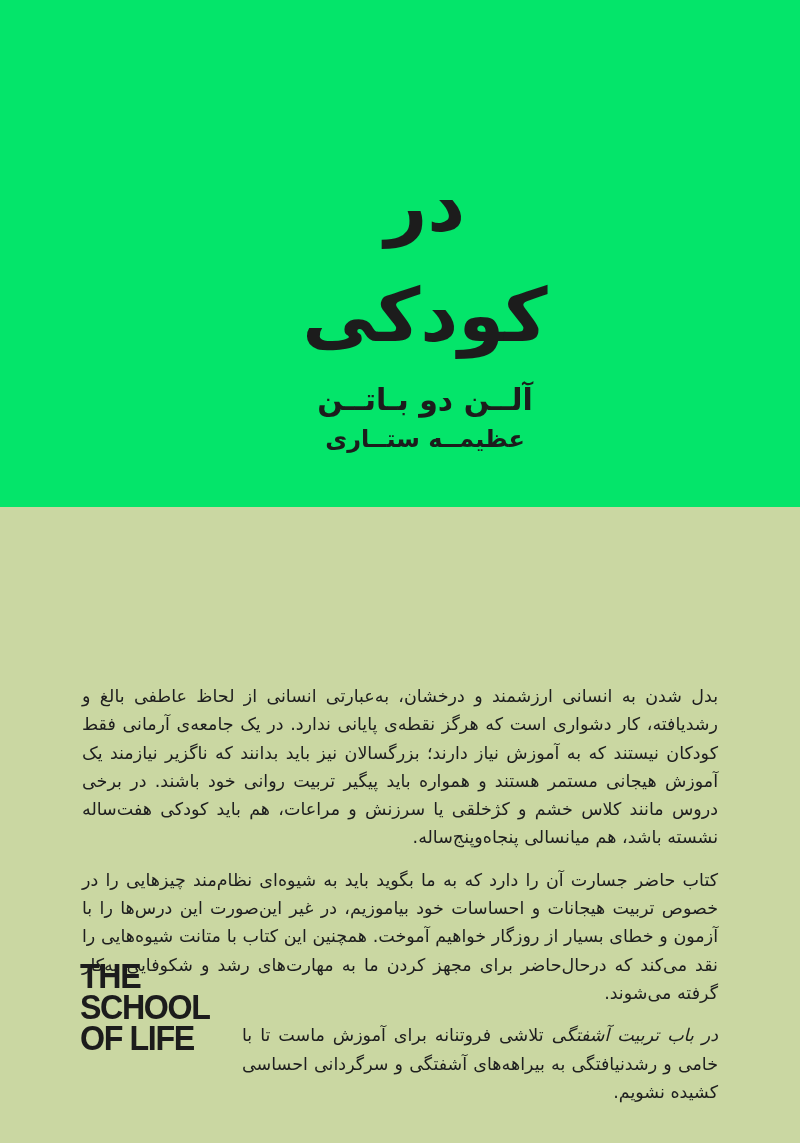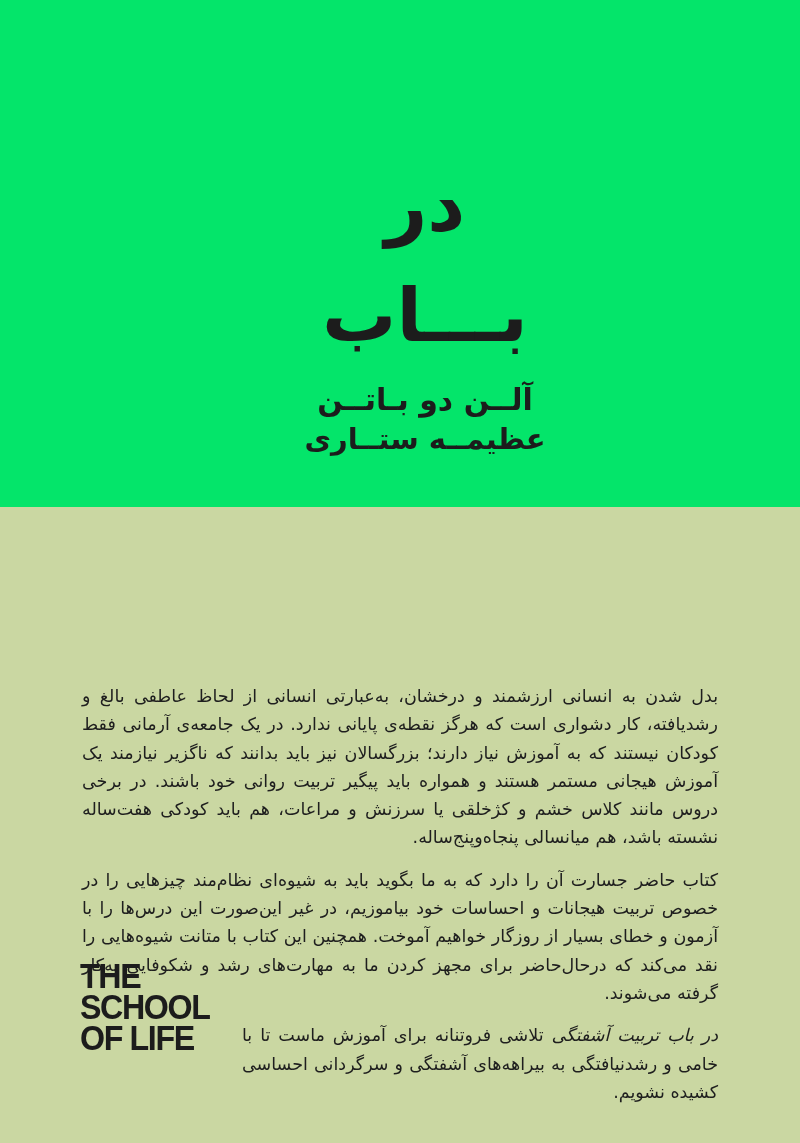--- a/index.html
+++ b/index.html
@@ -67,21 +67,21 @@
       color: #1c1c1c;
     }
     .translator {
       position: absolute;
       left: 300px;
       top: 420px;
       width: 250px;
       text-align: center;
       direction: rtl;
       font-weight: bold;
-      font-size: 29px;
+      font-size: 24px;
       line-height: 38px;
       color: #1c1c1c;
     }
     .blurb {
       position: absolute;
       left: 68px;
       top: 668px;
       width: 664px;
       direction: rtl;
       text-align: justify;
@@ -113,21 +113,21 @@
       transform-origin: left top;
     }
     .logo div {
       white-space: nowrap;
     }
   </style>
 </head>
 <body>
 
 <div class="top-panel">
-  <div class="title-main">در بـــاب</div>
+  <div class="title-main">در کودکی</div>
   <div class="author">آلــن دو بـاتــن</div>
   <div class="translator">عظیمــه ستــاری</div>
 </div>
 
 <div class="bottom-panel"></div>
 
 <div class="blurb">
   <p>بدل شدن به انسانی ارزشمند و درخشان، به‌عبارتی انسانی از لحاظ عاطفی بالغ و رشدیافته، کار دشواری است که هرگز نقطه‌ی پایانی ندارد. در یک جامعه‌ی آرمانی فقط کودکان نیستند که به آموزش نیاز دارند؛ بزرگسالان نیز باید بدانند که ناگزیر نیازمند یک آموزش هیجانی مستمر هستند و همواره باید پیگیر تربیت روانی خود باشند. در برخی دروس مانند کلاس خشم و کژخلقی یا سرزنش و مراعات، هم باید کودکی هفت‌ساله نشسته باشد، هم میانسالی پنجاه‌وپنج‌ساله.</p>
   <p>کتاب حاضر جسارت آن را دارد که به ما بگوید باید به شیوه‌ای نظام‌مند چیزهایی را در خصوص تربیت هیجانات و احساسات خود بیاموزیم، در غیر این‌صورت این درس‌ها را با آزمون و خطای بسیار از روزگار خواهیم آموخت. همچنین این کتاب با متانت شیوه‌هایی را نقد می‌کند که درحال‌حاضر برای مجهز کردن ما به مهارت‌های رشد و شکوفایی به‌کار گرفته می‌شوند.</p>
   <p class="last-para"><em>در باب تربیت آشفتگی</em><span> تلاشی فروتنانه برای آموزش ماست تا با خامی و رشدنیافتگی به بیراهه‌های آشفتگی و سرگردانی احساسی کشیده نشویم.</span></p>

